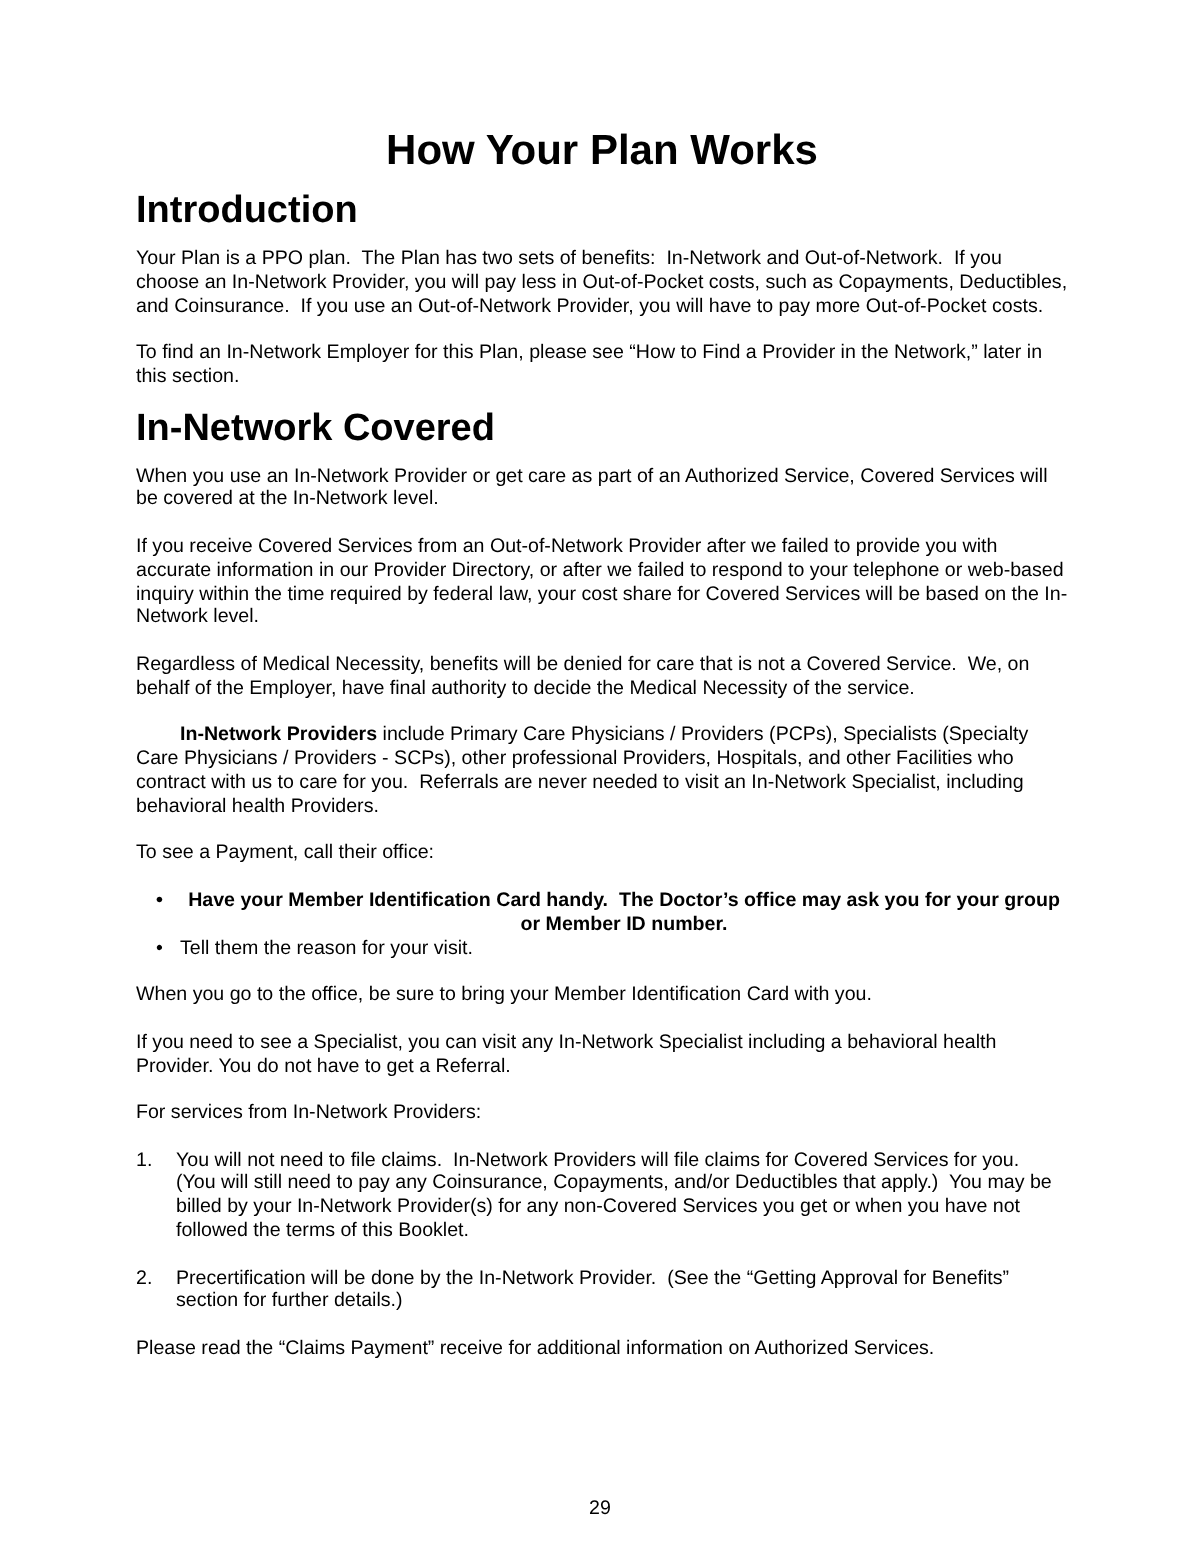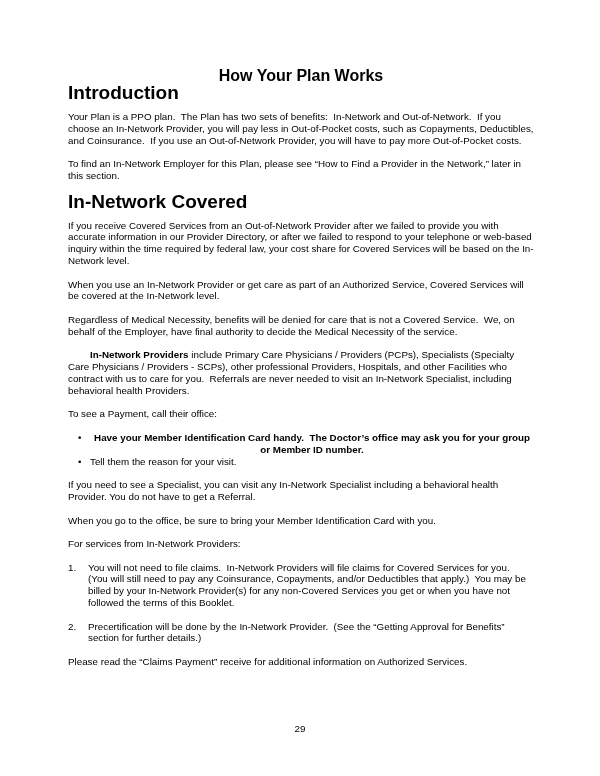--- a/index.html
+++ b/index.html
@@ -12,23 +12,23 @@
     overflow:hidden;
   }
   .content{
     position:absolute;
     left:68px;top:67px;
     width:466px;
     font-size:9.8px;
     line-height:11.8px;
   }
   .doc-title{
-    font-size:16px;line-height:17px;
+    font-size:21px;line-height:17px;
     font-weight:bold;text-align:center;
-    margin:0 0 1px 0;
+    margin:0 0 14px 0;
   }
   .section-heading{
     font-size:19px;line-height:15px;
     font-weight:bold;
     margin:0 0 11px 0;
   }
   .section-heading.spaced{margin-top:10px;}
   .para{
     margin:0 0 11.8px 0;
     white-space:pre-wrap;
@@ -60,56 +60,56 @@
     padding-left:20px;
     margin:0 0 11.8px 0;
     white-space:pre-wrap;
   }
   ol.numbered li .num{
     position:absolute;
     left:0;top:0;
   }
   .page-footer{
     position:absolute;
-    left:0;top:723px;
+    left:0;top:749px;
     width:100%;
     text-align:center;
     font-size:9.8px;line-height:11.8px;
   }
 </style>
 </head>
 <body>
 
 <div class="page">
   <div class="content">
 
     <h1 class="doc-title">How Your Plan Works</h1>
 
     <h2 class="section-heading">Introduction</h2>
 
     <p class="para">Your Plan is a PPO plan.  The Plan has two sets of benefits:  In-Network and Out-of-Network.  If you choose an In-Network Provider, you will pay less in Out-of-Pocket costs, such as Copayments, Deductibles, and Coinsurance.  If you use an Out-of-Network Provider, you will have to pay more Out-of-Pocket costs.</p>
     <p class="para">To find an In-Network Employer for this Plan, please see “How to Find a Provider in the Network,” later in this section.</p>
 
     <h2 class="section-heading spaced">In-Network Covered</h2>
 
+    <p class="para">When you use an In-Network Provider or get care as part of an Authorized Service, Covered Services will be covered at the In-Network level.</p>
     <p class="para">If you receive Covered Services from an Out-of-Network Provider after we failed to provide you with accurate information in our Provider Directory, or after we failed to respond to your telephone or web-based inquiry within the time required by federal law, your cost share for Covered Services will be based on the In-Network level.</p>
-    <p class="para">When you use an In-Network Provider or get care as part of an Authorized Service, Covered Services will be covered at the In-Network level.</p>
     <p class="para">Regardless of Medical Necessity, benefits will be denied for care that is not a Covered Service.  We, on behalf of the Employer, have final authority to decide the Medical Necessity of the service.</p>
 
     <p class="para"><span class="lead-bold">In-Network Providers</span><span> include Primary Care Physicians / Providers (PCPs), Specialists (Specialty Care Physicians / Providers - SCPs), other professional Providers, Hospitals, and other Facilities who contract with us to care for you.  Referrals are never needed to visit an In-Network Specialist, including behavioral health Providers.</span></p>
 
     <p class="para">To see a Payment, call their office:</p>
 
     <ul class="bullets">
       <li class="bold">Have your Member Identification Card handy.  The Doctor’s office may ask you for your group or Member ID number.</li>
       <li>Tell them the reason for your visit.</li>
     </ul>
 
+    <p class="para">When you go to the office, be sure to bring your Member Identification Card with you.</p>
     <p class="para">If you need to see a Specialist, you can visit any In-Network Specialist including a behavioral health Provider. You do not have to get a Referral.</p>
-    <p class="para">When you go to the office, be sure to bring your Member Identification Card with you.</p>
     <p class="para">For services from In-Network Providers:</p>
 
     <ol class="numbered">
       <li><span class="num">1.</span><span>You will not need to file claims.  In-Network Providers will file claims for Covered Services for you.  (You will still need to pay any Coinsurance, Copayments, and/or Deductibles that apply.)  You may be billed by your In-Network Provider(s) for any non-Covered Services you get or when you have not followed the terms of this Booklet.</span></li>
       <li><span class="num">2.</span><span>Precertification will be done by the In-Network Provider.  (See the “Getting Approval for Benefits” section for further details.)</span></li>
     </ol>
 
     <p class="para">Please read the “Claims Payment” receive for additional information on Authorized Services.</p>
 
   </div>

